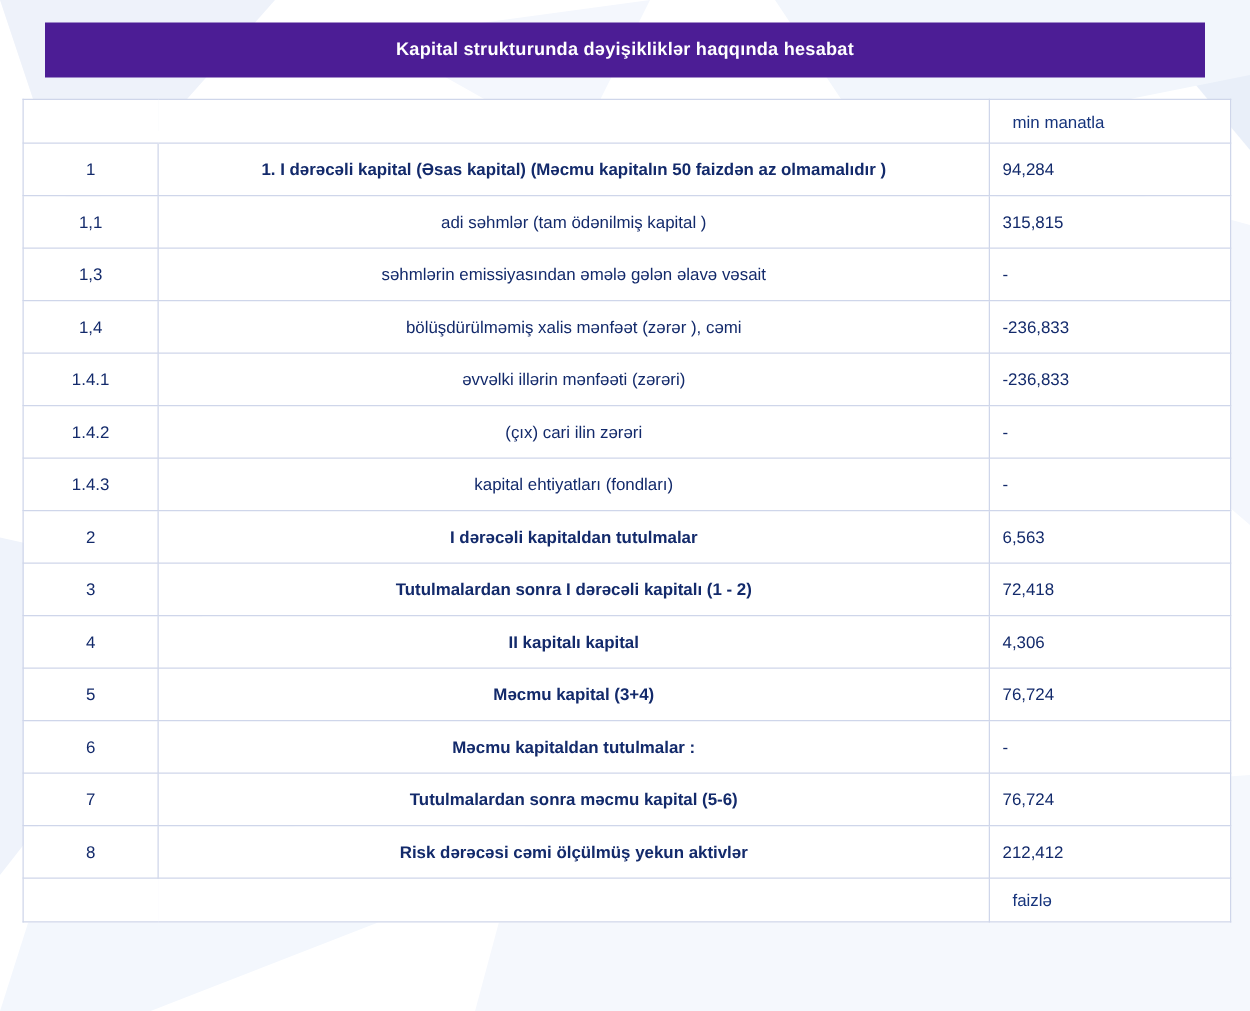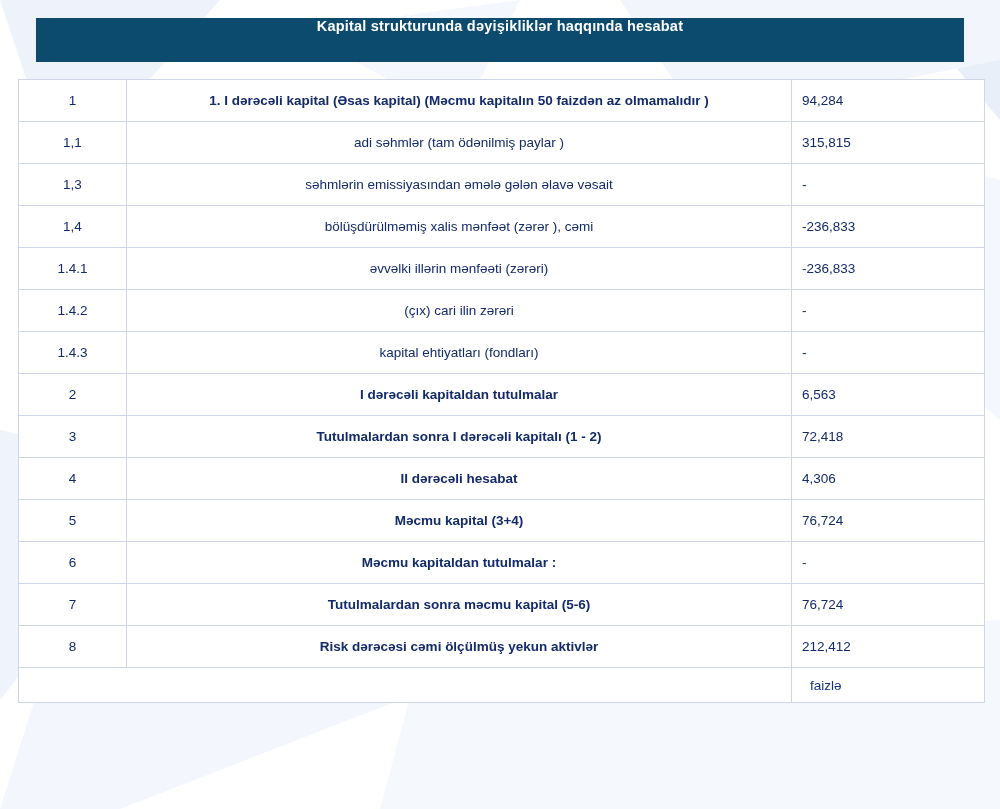--- a/index.html
+++ b/index.html
@@ -30,25 +30,26 @@
   .page {
     position: relative;
     z-index: 1;
     width: 1000px;
     height: 809px;
     box-sizing: border-box;
     padding: 18px 18px 0 18px;
   }
 
   .report-title-bar {
-    background: #0c4a6e;
+    background: #4c1d95;
     color: #ffffff;
     height: 44px;
     margin: 0 18px 0 18px;
     display: flex;
+    align-items: center;
     justify-content: center;
     font-size: 14.5px;
     font-weight: bold;
     letter-spacing: 0.2px;
   }
 
   table.report {
     border-collapse: collapse;
     width: 966px;
     margin: 17px 0 0 0;
@@ -125,29 +126,34 @@
     <span>Kapital strukturunda dəyişikliklər haqqında hesabat</span>
   </div>
 
   <table class="report">
     <colgroup>
       <col class="c-no">
       <col class="c-desc">
       <col class="c-val">
     </colgroup>
     <tbody>
+      <tr class="unit-row">
+        <td class="u-blank left"></td>
+        <td class="u-blank mid"></td>
+        <td class="u-label">min manatla</td>
+      </tr>
 
       <tr>
         <td class="no">1</td>
         <td class="desc bold">1. I dərəcəli kapital (Əsas kapital) (Məcmu kapitalın 50 faizdən  az olmamalıdır )</td>
         <td class="val">94,284</td>
       </tr>
       <tr>
         <td class="no">1,1</td>
-        <td class="desc">adi səhmlər (tam ödənilmiş paylar )</td>
+        <td class="desc">adi səhmlər (tam ödənilmiş kapital )</td>
         <td class="val">315,815</td>
       </tr>
       <tr>
         <td class="no">1,3</td>
         <td class="desc">səhmlərin emissiyasından əmələ gələn  əlavə vəsait</td>
         <td class="val">-</td>
       </tr>
       <tr>
         <td class="no">1,4</td>
         <td class="desc">bölüşdürülməmiş xalis mənfəət (zərər ), cəmi</td>
@@ -173,21 +179,21 @@
         <td class="desc bold">I dərəcəli kapitaldan  tutulmalar</td>
         <td class="val">6,563</td>
       </tr>
       <tr>
         <td class="no">3</td>
         <td class="desc bold">Tutulmalardan  sonra I dərəcəli kapitalı (1 - 2)</td>
         <td class="val">72,418</td>
       </tr>
       <tr>
         <td class="no">4</td>
-        <td class="desc bold">II dərəcəli  hesabat</td>
+        <td class="desc bold">II kapitalı  kapital</td>
         <td class="val">4,306</td>
       </tr>
       <tr>
         <td class="no">5</td>
         <td class="desc bold">Məcmu kapital (3+4)</td>
         <td class="val">76,724</td>
       </tr>
       <tr>
         <td class="no">6</td>
         <td class="desc bold">Məcmu kapitaldan tutulmalar :</td>

